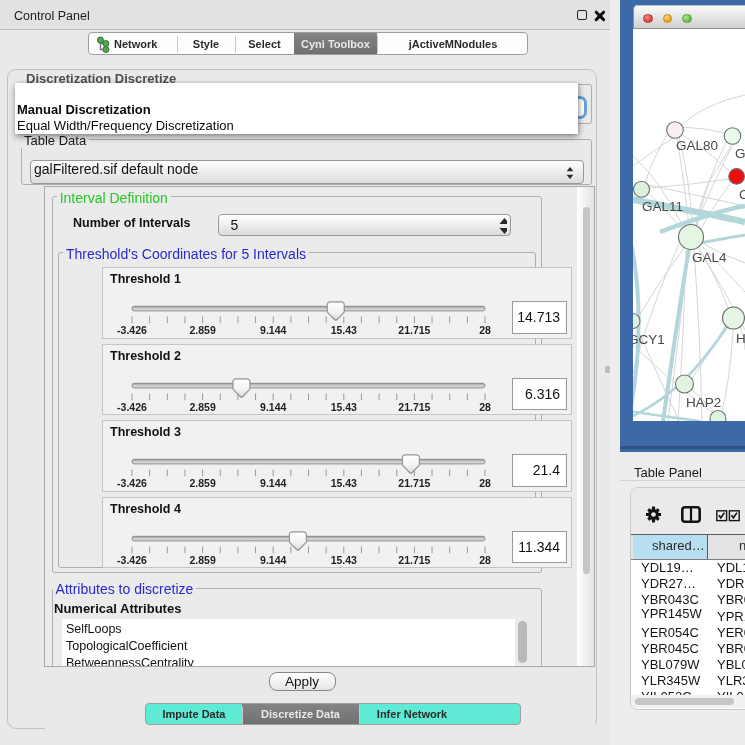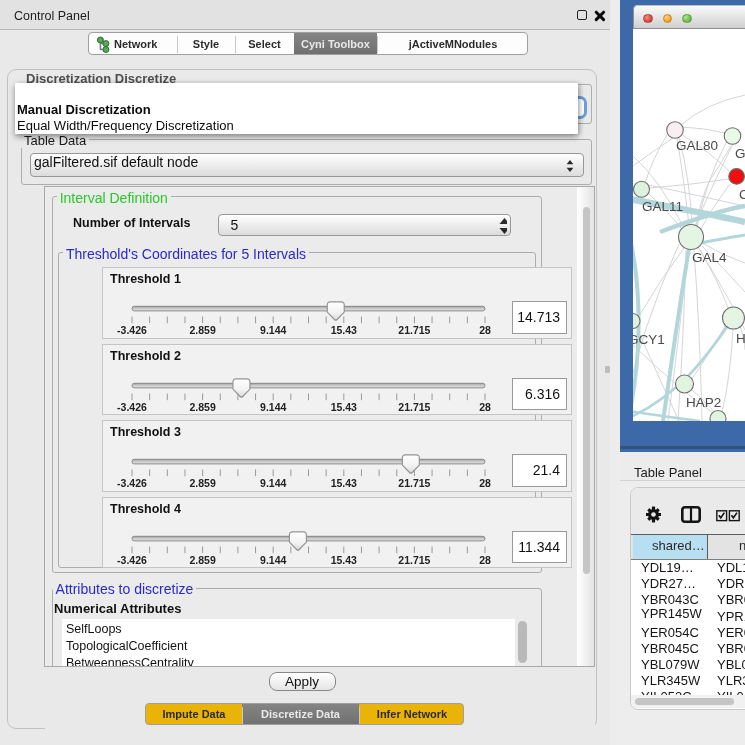--- a/index.html
+++ b/index.html
@@ -37,22 +37,22 @@
   border:1px solid #999; font-size:14px; color:#111; text-align:right;
   line-height:31px; padding-right:5.5px; }
 
 #numlist { position:absolute; left:62px; top:619px; width:453px; height:60px; background:#fff; }
 #numlist div { position:absolute; left:4px; font-size:12.5px; color:#111; }
 
 #applybtn { position:absolute; left:268.5px; top:671.6px; width:67px; height:19.5px;
   background:linear-gradient(#ffffff,#e5e5e5); border:1px solid #878787; border-radius:8px;
   font-size:13.5px; color:#111; text-align:center; line-height:17.5px; }
 
-#bottabs { position:absolute; left:145px; top:703px; width:319px; height:22px;
-  background:#eab308; border:1px solid #9f9f9f; border-radius:4px; overflow:hidden; }
+#bottabs { position:absolute; left:145px; top:703px; width:376px; height:22px;
+  background:#5eead4; border:1px solid #9f9f9f; border-radius:4px; overflow:hidden; }
 
 #overlay { position:absolute; left:15px; top:83px; width:563px; height:50.5px; background:#fff;
   border-radius:1px; box-shadow:0 3px 6px rgba(0,0,0,0.38), 2px 0 4px rgba(0,0,0,0.15); }
 
 #bluebox { position:absolute; left:620px; top:0; width:125px; height:452px; background:#3e69a9; }
 #netwin { position:absolute; left:633px; top:5px; width:125px; height:416px; background:#fff;
   border-radius:5px 0 0 0; }
 #nettitle { position:absolute; left:0; top:0; width:125px; height:24px;
   background:linear-gradient(#fafafa,#cfcfcf); border-bottom:1px solid #8e8e8e;
   border-top:1px solid #b5c0d0; border-left:1px solid #8e8e8e; border-radius:5px 0 0 0; }
@@ -97,21 +97,21 @@
   <div id="mainpanel"></div>
 
   
   <div class="groupbox" style="left:21px;top:84px;width:571px;height:40px"></div>
   <div class="abs" style="left:26px;top:70.5px;font-size:13px;font-weight:bold;color:#4f4f4f">Discretization Discretize</div>
   <div class="abs" style="left:460px;top:96px;width:127px;height:23px;border:3px solid #689fd6;border-radius:7px;background:#fff"></div>
 
   
   <div class="groupbox" style="left:21px;top:139px;width:571px;height:46px"></div>
   <div class="abs" style="left:21px;top:132.5px;font-size:13px;color:#181818;background:#e9e9e9;padding:0 3px">Table Data</div>
-  <div class="combo" style="left:30px;top:153px;width:554px;height:24px">
+  <div class="combo" style="left:30px;top:160px;width:554px;height:24px">
     <span class="ctext" style="left:3px;top:-0.5px">galFiltered.sif default node</span>
     <svg class="spin" style="right:8px;top:5.5px" width="8" height="12">
       <path d="M4,0 L7.4,4.3 L0.6,4.3 Z" fill="#2a2a2a"></path>
       <path d="M4,12 L7.4,7.7 L0.6,7.7 Z" fill="#2a2a2a"></path>
     </svg>
   </div>
 
   
   <div class="abs" style="left:44px;top:186px;width:551px;height:481px;border:1px solid #a8a8a8;background:#ebebeb;overflow:hidden"></div>
   

